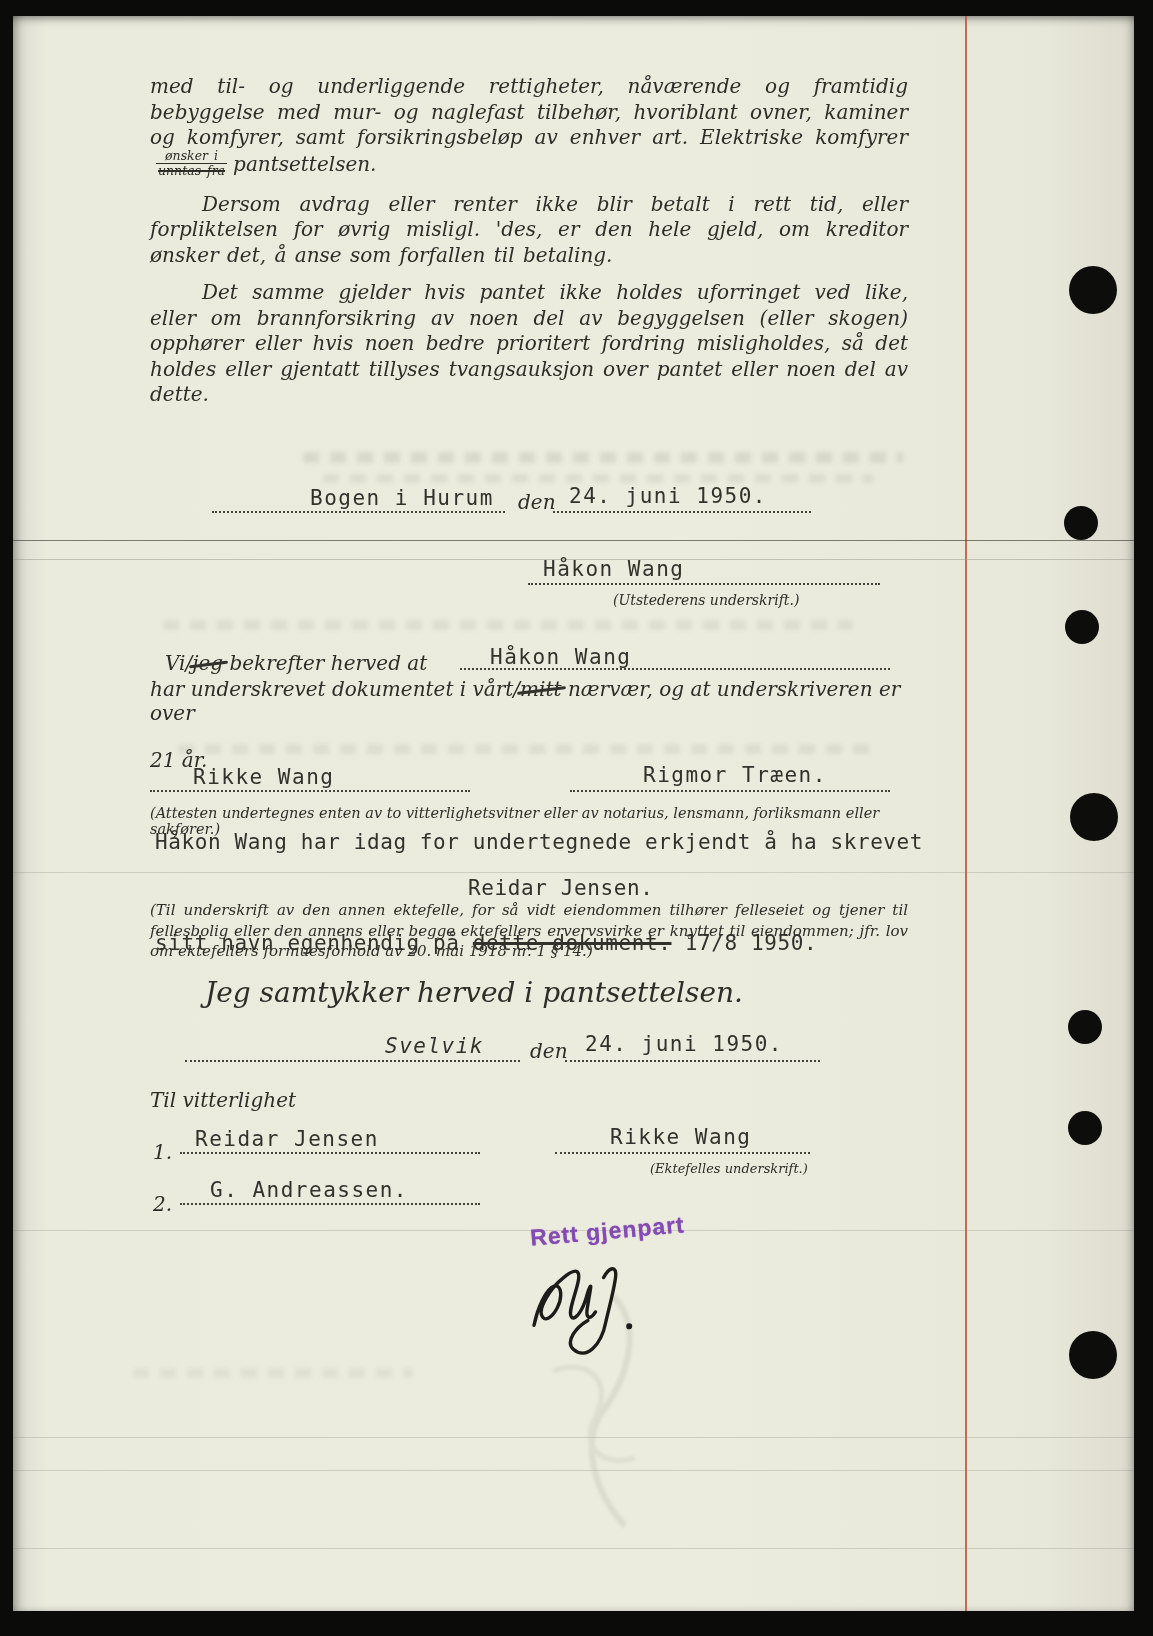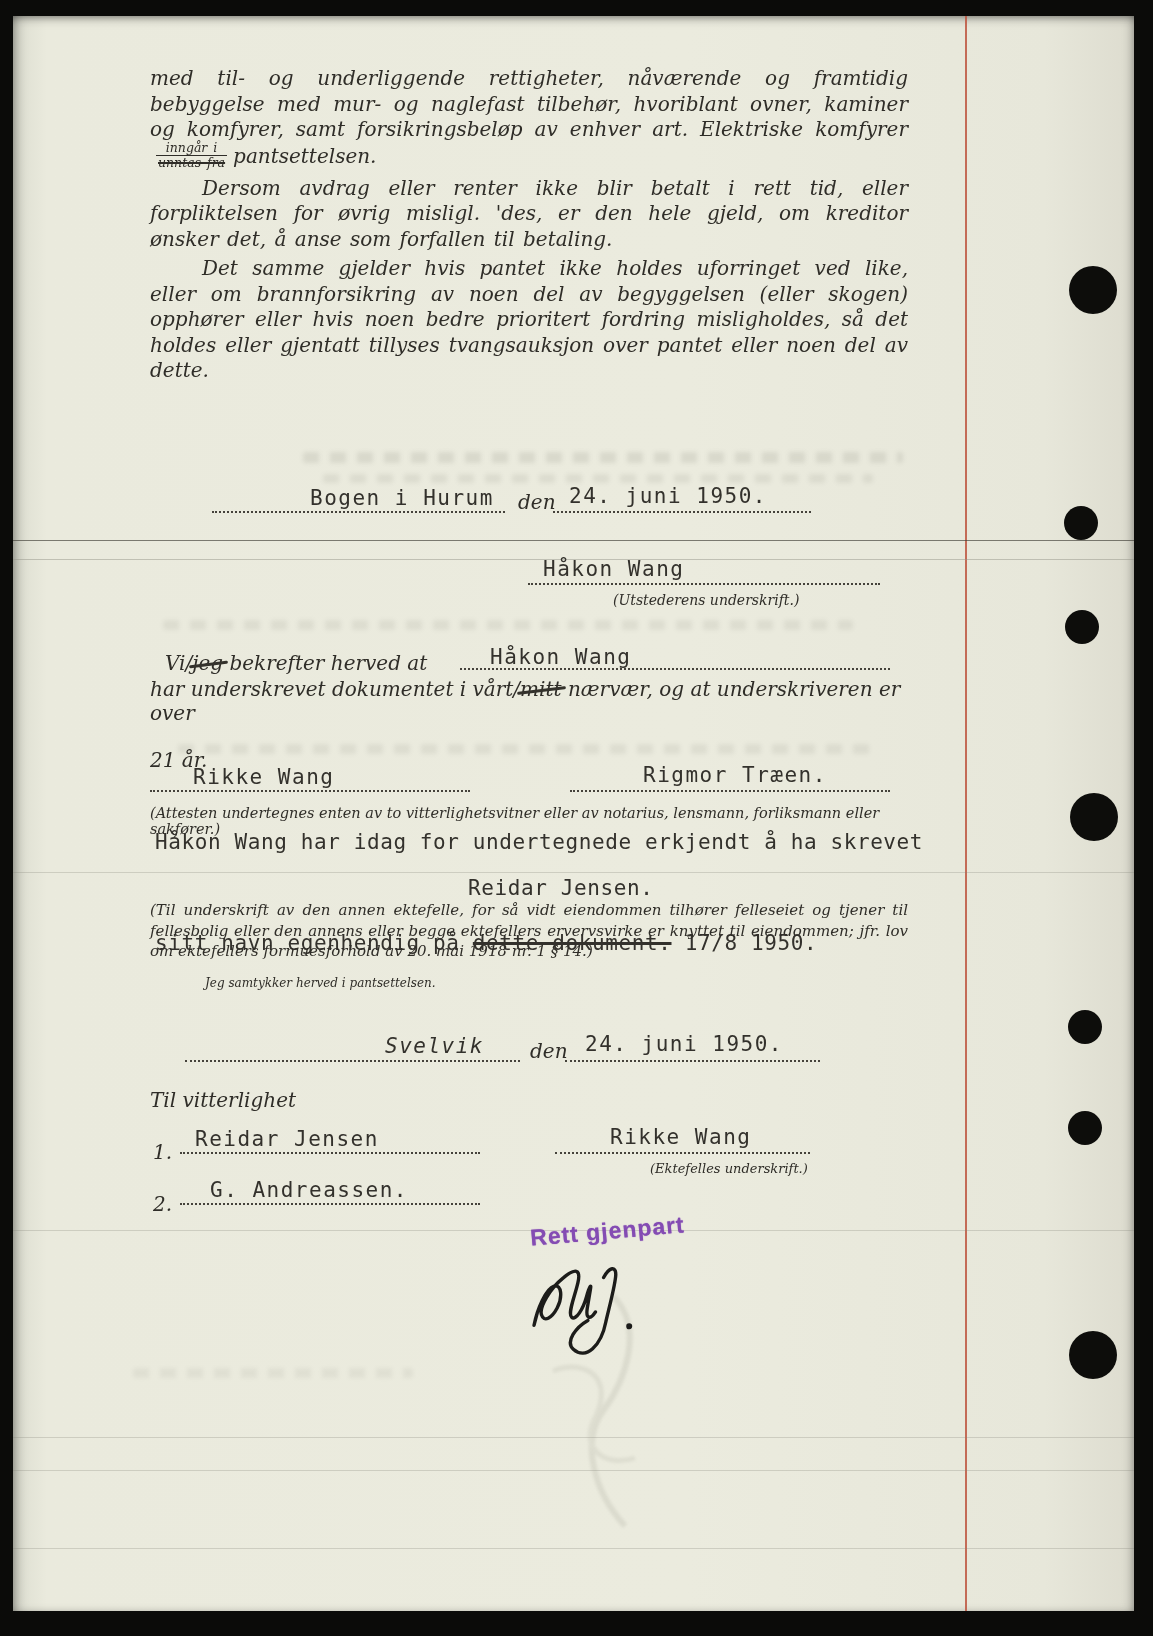--- a/index.html
+++ b/index.html
@@ -5,21 +5,21 @@
   html,body{margin:0;padding:0;background:#0b0b09;width:1153px;height:1636px;overflow:hidden;}
   .scan{position:relative;width:1153px;height:1636px;background:#0b0b09;}
   .paper{position:absolute;left:13px;top:16px;width:1121px;height:1595px;
     background:linear-gradient(90deg,#dcddd0 0,#eaeadd 3%,#ebebde 60%,#e7e7da 92%,#dddccf 100%);
     box-shadow:inset 8px 0 14px -8px rgba(0,0,0,.5), inset -6px 0 12px -6px rgba(0,0,0,.4), inset 0 8px 12px -8px rgba(0,0,0,.5);}
   .pr{font-family:"DejaVu Serif",serif;font-style:italic;color:#2f2d28;}
   .typed{position:absolute;font-family:"DejaVu Sans Mono","Liberation Mono",monospace;font-size:21px;
     color:#33312c;letter-spacing:1.5px;white-space:nowrap;}
   .dots{position:absolute;height:0;border-bottom:2px dotted #45423b;}
   .para-block{position:absolute;left:137px;top:46px;width:758px;}
-  .para-block p{margin:4px 0 1px 0;font-size:20px;line-height:25.5px;text-align:justify;word-spacing:2px;}
+  .para-block p{margin:12px 0 1px 0;font-size:20px;line-height:25.5px;text-align:justify;word-spacing:2px;}
   .indent{text-indent:52px;}
   .choice{display:inline-block;vertical-align:middle;text-align:center;font-size:12.5px;line-height:14px;
     margin:0 6px;transform:translateY(-2px);}
   .choice .top{display:block;border-bottom:1.5px solid #2f2d28;padding:0 4px;}
   .choice .bot{display:block;text-decoration:line-through;text-decoration-thickness:2px;padding:0 2px;}
   .pen-strike{position:relative;}
   .pen-strike::after{content:"";position:absolute;left:-3px;right:-5px;top:52%;height:3px;
     background:#34322c;border-radius:3px;transform:rotate(-7deg);}
   .abs{position:absolute;}
   .cap{font-size:14px;white-space:nowrap;}
@@ -57,21 +57,21 @@
     <div class="ghost" style="left:310px;top:458px;width:550px;height:9px;opacity:.4;"></div>
     <div class="ghost" style="left:150px;top:604px;width:690px;height:10px;opacity:.38;"></div>
     <div class="ghost" style="left:165px;top:728px;width:700px;height:10px;opacity:.38;"></div>
     <div class="ghost" style="left:120px;top:1352px;width:280px;height:10px;opacity:.3;"></div>
     <svg style="position:absolute;left:480px;top:1270px;opacity:.16;filter:blur(1.5px);" width="240" height="280" viewBox="0 0 240 280">
       <path d="M120,10 C152,42 132,95 110,125 C88,155 100,205 132,240" stroke="#8a8a7c" stroke-width="6" fill="none"></path>
       <path d="M60,85 C92,72 122,92 102,132 C86,162 112,182 142,172" stroke="#9a9a8c" stroke-width="5" fill="none"></path>
     </svg>
 
     <div class="para-block pr">
-      <p><span>med til- og underliggende rettigheter, nåværende og framtidig bebyggelse med mur- og naglefast tilbehør, hvoriblant ovner, kaminer og komfyrer, samt forsikringsbeløp av enhver art. Elektriske komfyrer</span><span class="choice"><span class="top">inngår i</span><span class="bot">unntas fra</span></span><span>pantsettelsen.</span></p>
+      <p><span>med til- og underliggende rettigheter, nåværende og framtidig bebyggelse med mur- og naglefast tilbehør, hvoriblant ovner, kaminer og komfyrer, samt forsikringsbeløp av enhver art. Elektriske komfyrer</span><span class="choice"><span class="top">ønsker i</span><span class="bot">unntas fra</span></span><span>pantsettelsen.</span></p>
       <p class="indent">Dersom avdrag eller renter ikke blir betalt i rett tid, eller forpliktelsen for øvrig misligl. 'des, er den hele gjeld, om kreditor ønsker det, å anse som forfallen til betaling.</p>
       <p class="indent">Det samme gjelder hvis pantet ikke holdes uforringet ved like, eller om brannforsikring av noen del av begyggelsen (eller skogen) opphører eller hvis noen bedre prioritert fordring misligholdes, så det holdes eller gjentatt tillyses tvangsauksjon over pantet eller noen del av dette.</p>
     </div>
 
     <div class="dots" style="left:199px;top:495px;width:293px;"></div>
     <div class="typed" style="left:297px;top:470px;">Bogen i Hurum</div>
     <div class="abs pr" style="left:505px;top:474px;font-size:20px;">den</div>
     <div class="dots" style="left:540px;top:495px;width:258px;"></div>
     <div class="typed" style="left:556px;top:468px;">24. juni 1950.</div>
 
@@ -90,21 +90,21 @@
     <div class="typed" style="left:630px;top:747px;">Rigmor Træen.</div>
     <div class="dots" style="left:557px;top:774px;width:320px;"></div>
     <div class="abs pr" style="left:137px;top:789px;width:760px;font-size:14.5px;">(Attesten undertegnes enten av to vitterlighetsvitner eller av notarius, lensmann, forliksmann eller sakfører.)</div>
 
     <div class="typed ack" style="left:142px;top:814px;">Håkon Wang har idag for undertegnede erkjendt å ha skrevet</div>
     <div class="typed ack" style="left:142px;top:874px;margin-top:41px;"><span>sitt navn egenhendig på </span><span class="struck-typed">dette dokument.</span><span> 17/8 1950.</span></div>
     <div class="typed ack" style="left:455px;top:860px;">Reidar Jensen.</div>
 
     <div class="abs pr" style="left:137px;top:884px;width:758px;font-size:15px;line-height:20.5px;text-align:justify;">(Til underskrift av den annen ektefelle, for så vidt eiendommen tilhører felleseiet og tjener til fellesbolig eller den annens eller begge ektefellers ervervsvirke er knyttet til eiendommen; jfr. lov om ektefellers formuesforhold av 20. mai 1918 nr. 1 § 14.)</div>
 
-    <div class="abs pr" style="left:192px;top:960px;font-size:12px;">Jeg samtykker herved i pantsettelsen.</div>
+    <div class="abs pr" style="left:192px;top:960px;font-size:28px;">Jeg samtykker herved i pantsettelsen.</div>
 
     <div class="dots" style="left:172px;top:1044px;width:335px;"></div>
     <div class="typed" style="left:372px;top:1018px;font-style:italic;">Svelvik</div>
     <div class="abs pr" style="left:517px;top:1023px;font-size:20px;">den</div>
     <div class="dots" style="left:552px;top:1044px;width:255px;"></div>
     <div class="typed" style="left:572px;top:1016px;">24. juni 1950.</div>
 
     <div class="abs pr" style="left:137px;top:1072px;font-size:20px;text-align:right;">Til vitterlighet</div>
 
     <div class="abs pr" style="left:140px;top:1124px;font-size:20px;">1.</div>

